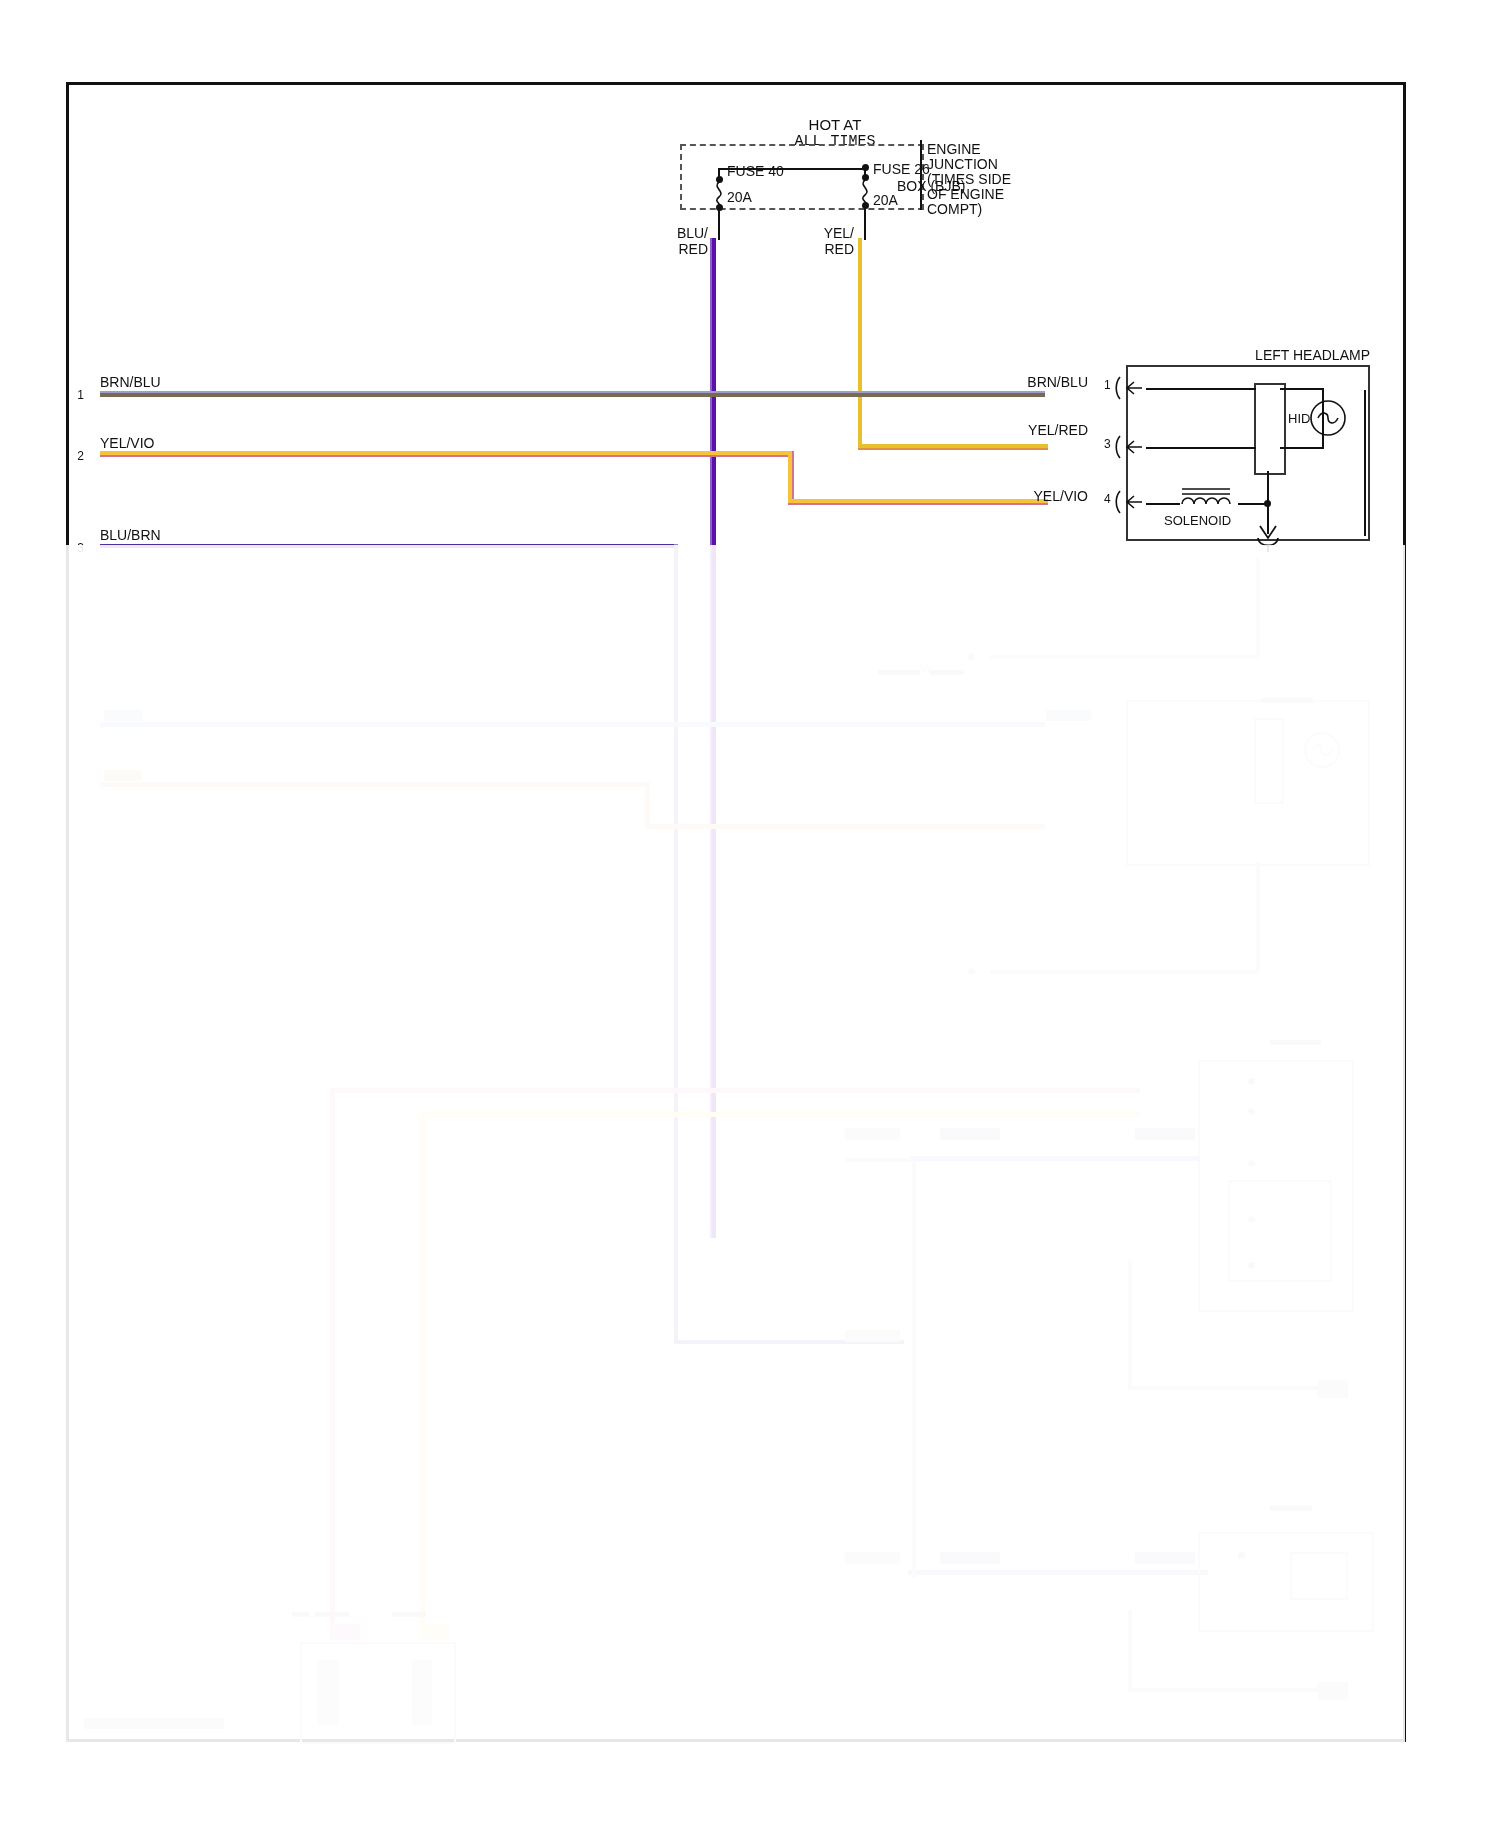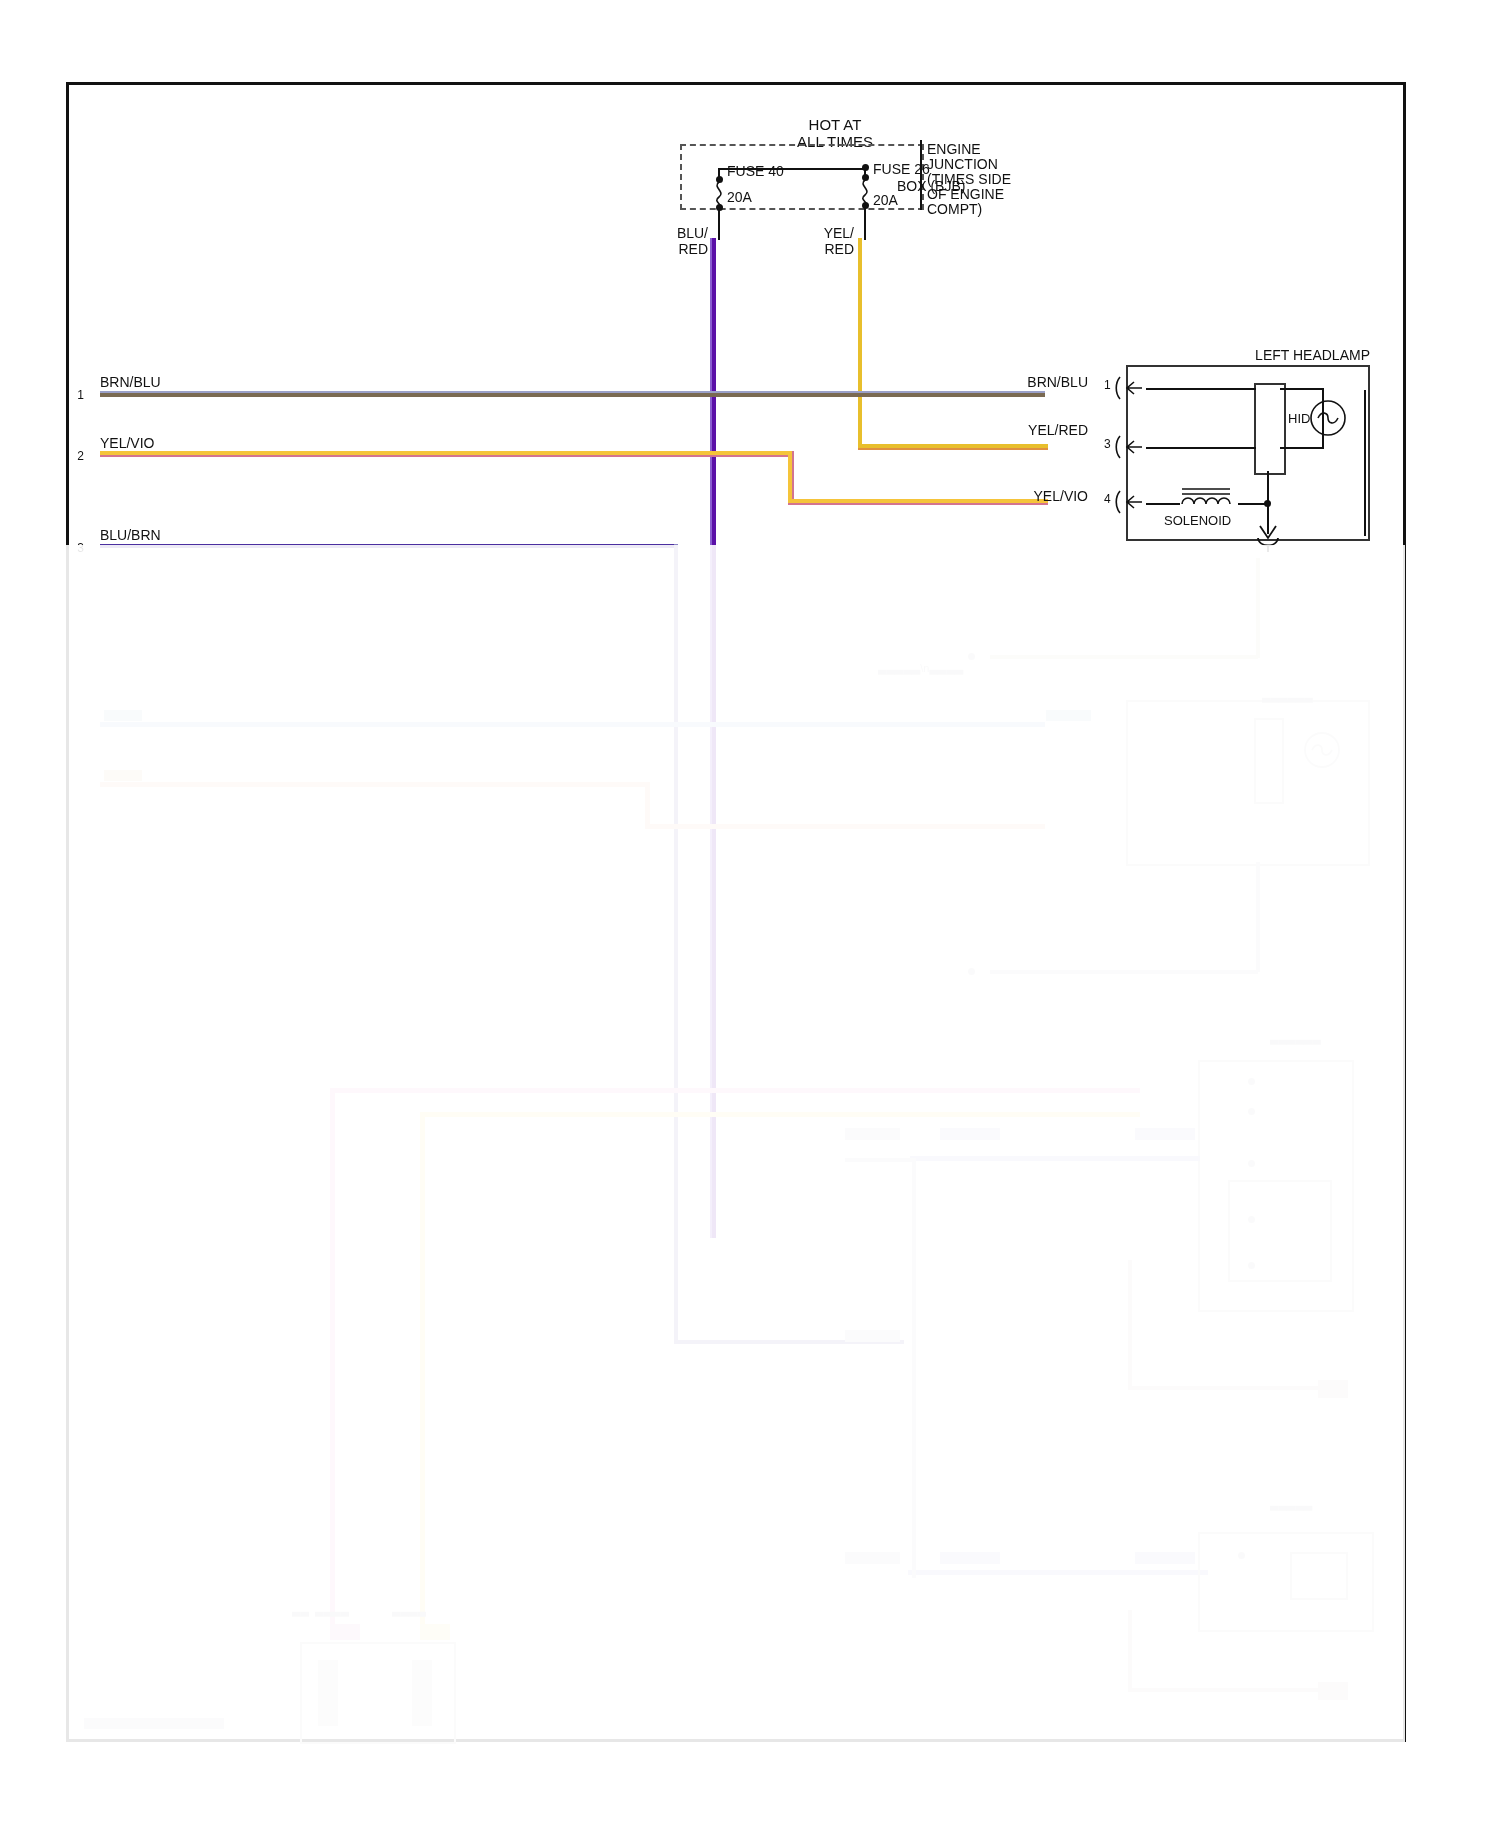--- a/index.html
+++ b/index.html
@@ -53,21 +53,21 @@
   svg{position:absolute;overflow:visible;}
 </style>
 </head>
 <body>
 
 <div id="stage">
 
   <div class="sheet"></div>
 
   <div class="txt c" style="left:775px;top:116px;width:120px;">HOT AT</div>
-  <div class="txt c" style="left:775px;top:133px;width:120px;">ALL TIMES</div>
+  <div class="txt c" style="left:775px;top:133px;width:120px;font-family:Liberation Mono, monospace;">ALL TIMES</div>
 
   <div class="fusebox" style="left:680px;top:144px;width:240px;height:62px;"></div>
 
   <div class="solid" style="left:718px;top:168px;width:148px;height:2px;"></div>
 
   <div class="solid" style="left:718px;top:168px;width:2px;height:12px;"></div>
   <div class="dot" style="left:716px;top:176px;"></div>
   <svg style="left:710px;top:182px;width:22px;height:26px;">
     <path d="M9,0 C2,5 16,10 9,15 C2,20 14,22 9,26" stroke="#111" stroke-width="1.6" fill="none"></path>
   </svg>

